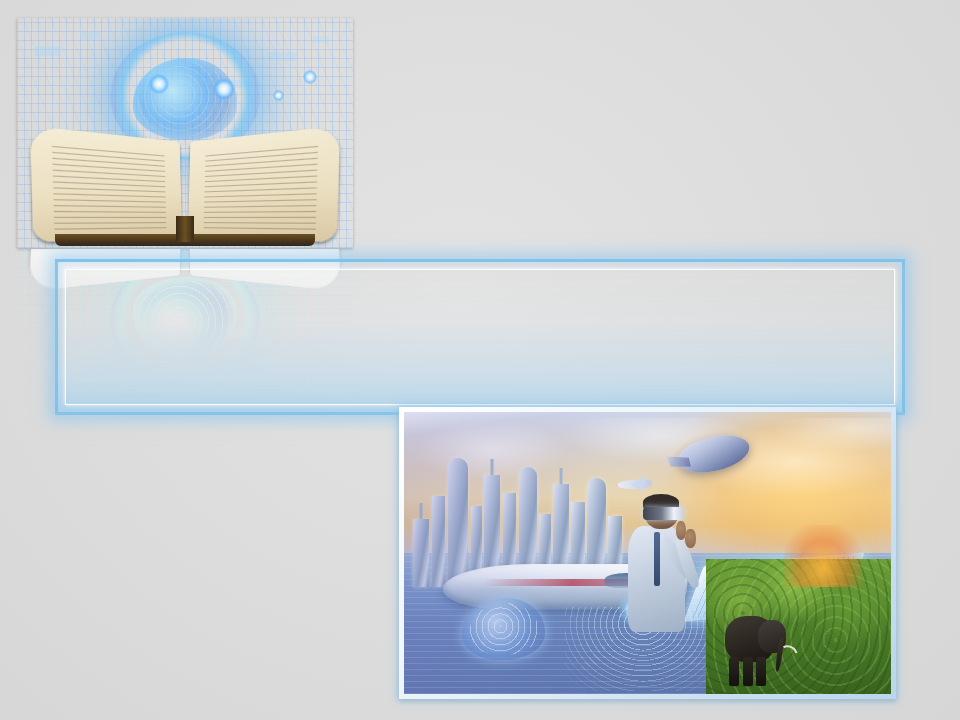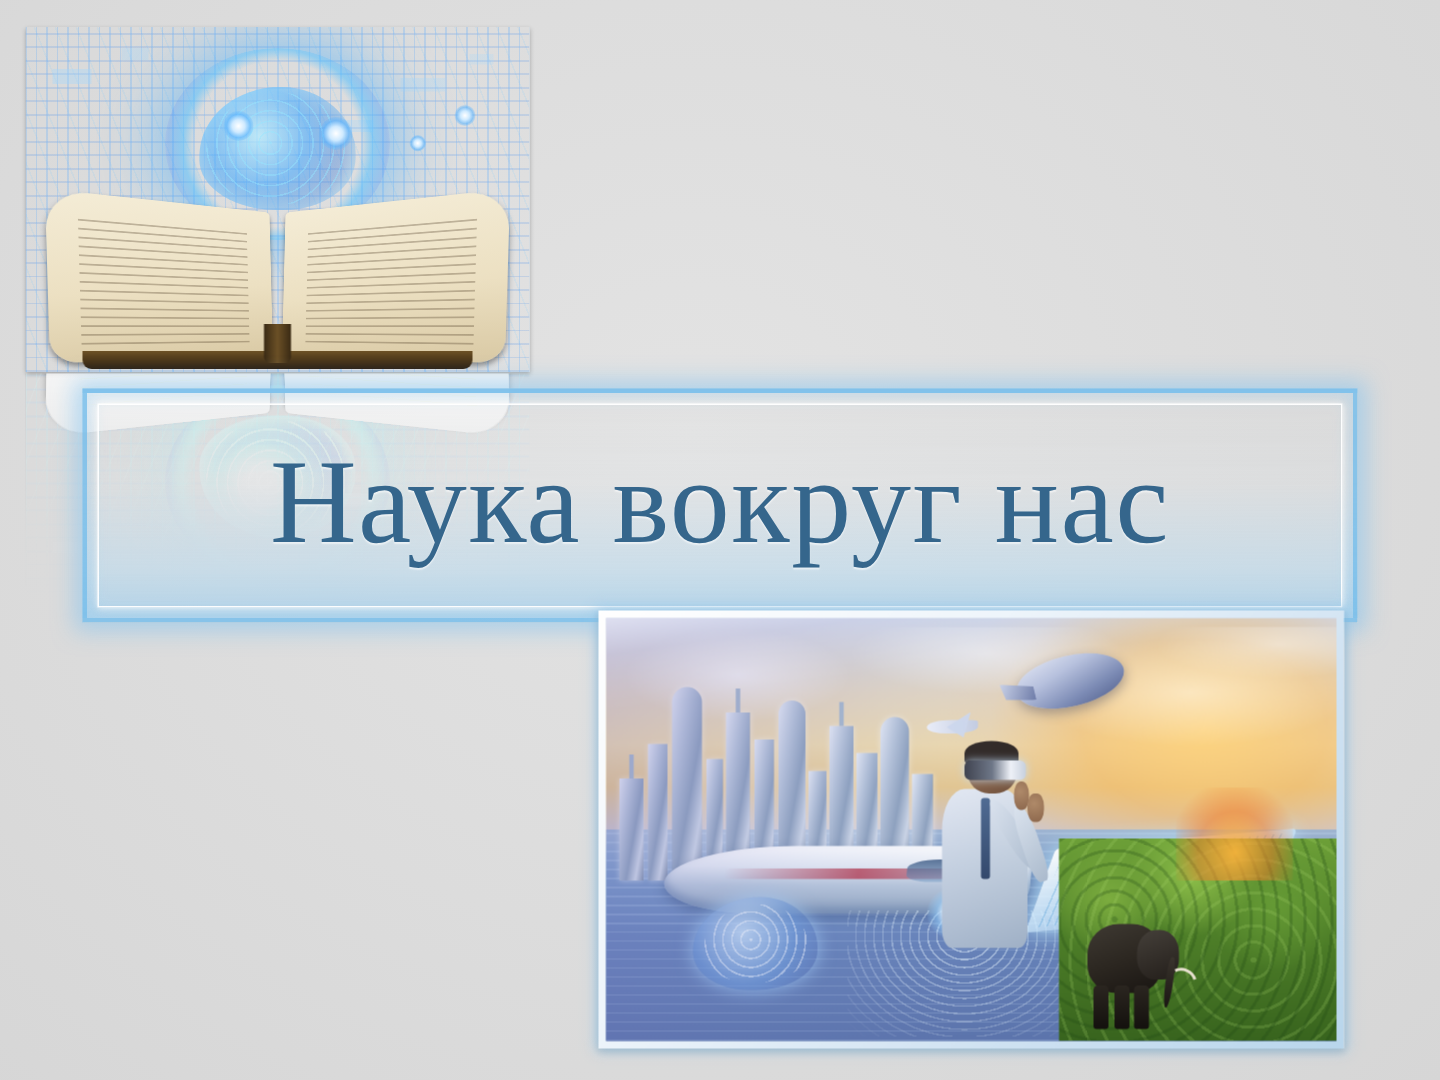--- a/index.html
+++ b/index.html
@@ -605,21 +605,20 @@
             </div>
 
         </div>
       </div>
     </div>
   </div>
 
   <div id="title-box">
     <div class="title-glow"></div>
     <div class="title-inner-line"></div>
-    <div id="title-text">Наука вокруг нас</div>
   </div>
 
   <div id="future-pic-wrap">
     <div class="future-frame">
       <div class="future-canvas">
 
         <div class="sky-glow"></div>
         <div class="clouds"></div>
 
         <div class="sea"></div>

